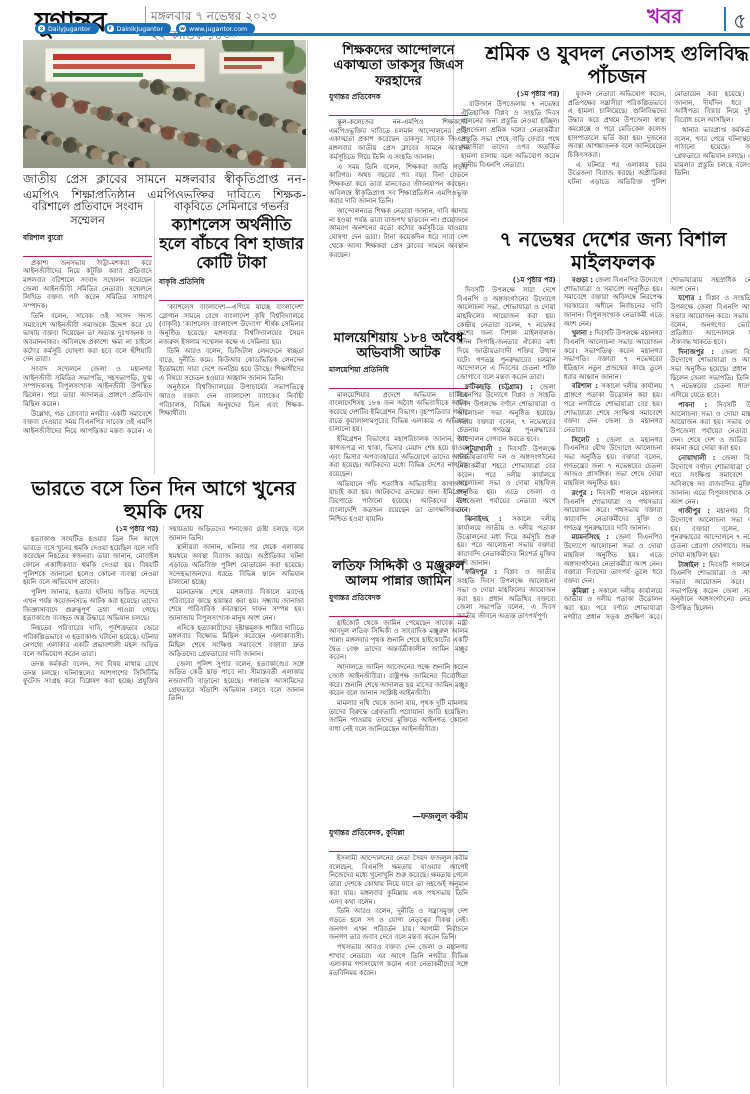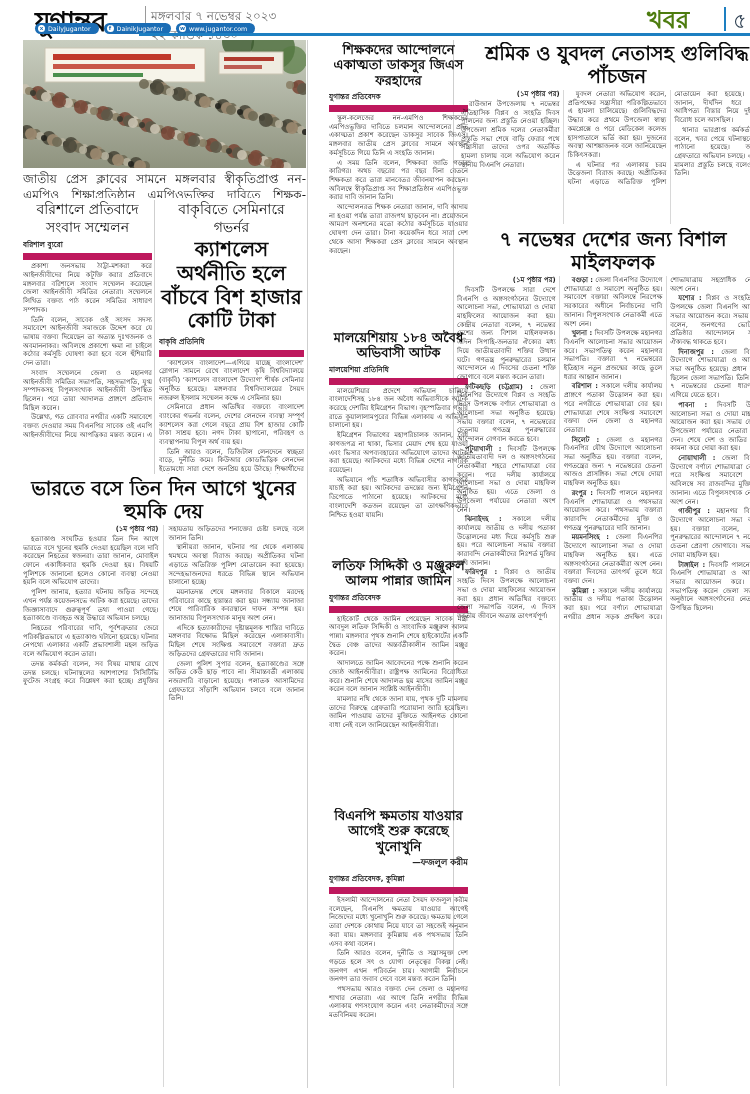--- a/index.html
+++ b/index.html
@@ -11,41 +11,41 @@
 
   
   .logo { position:absolute; left:14px; top:1px; font-size:27px; font-weight:bold; color:#0a0a0a; letter-spacing:-1px; }
   .mast-divider { position:absolute; left:124px; top:6px; width:1px; height:22px; background:#9a9a9a; }
   .date-block { position:absolute; left:130px; top:7px; font-size:12px; color:#6a6a6a; line-height:1.55; }
   .badges { position:absolute; left:14px; top:23px; display:flex; gap:5px; }
   .badge { display:flex; align-items:center; gap:3px; background:#1b6db5; color:#fff;
            font-size:6.3px; padding:1px 8px 1px 3px; border-radius:8px; height:11px; }
   .badge-ic { width:7px; height:7px; border-radius:50%; background:#fff; color:#1b6db5;
               font-size:5.5px; line-height:7px; text-align:center; font-weight:bold; }
-  .section-label { position:absolute; left:626px; top:1px; font-size:24px; font-weight:bold; color:#4d7c0f; }
+  .section-label { position:absolute; left:626px; top:1px; font-size:20px; font-weight:bold; color:#a21caf; }
   .section-divider { position:absolute; left:703px; top:7px; width:2px; height:24px; background:#1d7fc1; }
   .page-number { position:absolute; left:712px; top:5px; font-size:21px; color:#2c3e50; }
   .header-rule { position:absolute; left:118px; top:33px; width:630px; height:3px; background:#1d7fc1; }
 
   
   .v-rule { position:absolute; width:1px; background:#cfcfcf; }
 
   
   .photo-block { position:absolute; left:2px; top:40px; width:283px; height:128px; overflow:hidden; background:#aab0a2; }
   .caption { position:absolute; left:2px; top:171px; width:283px; height:27px; font-size:12px;
              line-height:1.35; text-align:justify; color:#222; overflow:hidden; }
   .caption .credit { font-weight:bold; }
 
   
-  .kicker { font-size:14px; text-align:center; color:#111; line-height:1.3; margin-bottom:2px; }
+  .kicker { font-size:11px; text-align:center; color:#111; line-height:1.3; margin-bottom:2px; }
   .headline { font-weight:bold; color:#0c0c0c; text-align:center; line-height:1.18; }
   .h-xl { font-size:19.5px; }
-  .h-lg { font-size:20px; }
+  .h-lg { font-size:16px; }
   .h-md { font-size:13px; }
-  .byline { font-size:7.3px; font-weight:bold; margin:3px 0 2px; border-bottom:7px solid #be185d; padding-bottom:2px; }
+  .byline { font-size:7.3px; font-weight:bold; margin:3px 0 2px; border-bottom:1px solid #be185d; padding-bottom:12px; }
   .attribution { font-size:8.5px; font-weight:bold; text-align:right; margin-top:2px; }
   .body-text { font-size:6.7px; line-height:1.3; text-align:justify; color:#1d1d1d; overflow:hidden; }
   .body-text p { text-indent:8px; margin-bottom:1px; }
   .body-text .continued { text-indent:0; text-align:right; font-weight:bold; font-size:6.9px; margin-bottom:1px; }
   .lead { font-weight:bold; }
   .cols-2 { column-count:2; column-gap:10px; column-rule:1px solid #d8d8d8; }
   .cols-3 { column-count:3; column-gap:8px; column-rule:1px solid #d8d8d8; }
 
   
   .art-ukil     { position:absolute; left:2px;   top:200px; width:129px; height:274px; overflow:hidden; }
@@ -285,21 +285,20 @@
       </div>
   </section>
 
   <section class="art-cashless">
     <div class="kicker">বাকৃবিতে সেমিনারে গভর্নর</div>
     <h2 class="headline h-lg">ক্যাশলেস অর্থনীতি হলে বাঁচবে বিশ হাজার কোটি টাকা</h2>
     <div class="byline">বাকৃবি প্রতিনিধি</div>
     <div class="body-text fill" style="height:178px;">
 
     <p>‘ক্যাশলেস বাংলাদেশ—এগিয়ে যাচ্ছে বাংলাদেশ’ স্লোগান সামনে রেখে বাংলাদেশ কৃষি বিশ্ববিদ্যালয়ে (বাকৃবি) ‘ক্যাশলেস বাংলাদেশ উদ্যোগ’ শীর্ষক সেমিনার অনুষ্ঠিত হয়েছে। মঙ্গলবার বিশ্ববিদ্যালয়ের সৈয়দ নজরুল ইসলাম সম্মেলন কক্ষে এ সেমিনার হয়।</p>
-        <p>সেমিনারে প্রধান অতিথির বক্তব্যে বাংলাদেশ ব্যাংকের গভর্নর বলেন, দেশের লেনদেন ব্যবস্থা সম্পূর্ণ ক্যাশলেস করা গেলে বছরে প্রায় বিশ হাজার কোটি টাকা সাশ্রয় হবে। নগদ টাকা ছাপানো, পরিবহণ ও ব্যবস্থাপনায় বিপুল অর্থ ব্যয় হয়।</p>
         <p>তিনি আরও বলেন, ডিজিটাল লেনদেনে স্বচ্ছতা বাড়ে, দুর্নীতি কমে। কিউআর কোডভিত্তিক লেনদেন ইতোমধ্যে সারা দেশে জনপ্রিয় হয়ে উঠছে। শিক্ষার্থীদের এ বিষয়ে সচেতন হওয়ার আহ্বান জানান তিনি।</p>
         <p>অনুষ্ঠানে বিশ্ববিদ্যালয়ের উপাচার্যের সভাপতিত্বে আরও বক্তব্য দেন বাংলাদেশ ব্যাংকের নির্বাহী পরিচালক, বিভিন্ন অনুষদের ডিন এবং শিক্ষক-শিক্ষার্থীরা।</p>
       </div>
   </section>
 
   <section class="art-threat">
     <h2 class="headline h-xl">ভারতে বসে তিন দিন আগে খুনের হুমকি দেয়</h2>
     <div class="body-text cols-2 fill" style="height:578px;">
       <div class="continued">(১ম পৃষ্ঠার পর)</div>
 
@@ -343,21 +342,20 @@
       <div class="byline">যুগান্তর প্রতিবেদক</div>
       <div class="body-text fill" style="height:172px;">
 
       <p>হাইকোর্ট থেকে জামিন পেয়েছেন সাবেক মন্ত্রী আবদুল লতিফ সিদ্দিকী ও সাংবাদিক মঞ্জুরুল আলম পান্না। মঙ্গলবার পৃথক শুনানি শেষে হাইকোর্টের একটি দ্বৈত বেঞ্চ তাদের অন্তর্বর্তীকালীন জামিন মঞ্জুর করেন।</p>
           <p>আদালতে জামিন আবেদনের পক্ষে শুনানি করেন জ্যেষ্ঠ আইনজীবীরা। রাষ্ট্রপক্ষ জামিনের বিরোধিতা করে। শুনানি শেষে আদালত ছয় মাসের জামিন মঞ্জুর করেন বলে জানান সংশ্লিষ্ট আইনজীবী।</p>
           <p>মামলার নথি থেকে জানা যায়, পৃথক দুটি মামলায় তাদের বিরুদ্ধে গ্রেফতারি পরোয়ানা জারি হয়েছিল। জামিন পাওয়ায় তাদের মুক্তিতে আইনগত কোনো বাধা নেই বলে জানিয়েছেন আইনজীবীরা।</p>
         </div>
     </section>
 
     <section class="art-bnp">
-      <h2 class="headline h-md">বিএনপি ক্ষমতায় যাওয়ার আগেই শুরু করেছে খুনোখুনি</h2>
       <div class="attribution">—ফজলুল করীম</div>
       <div class="byline">যুগান্তর প্রতিবেদক, কুমিল্লা</div>
       <div class="body-text fill" style="height:186px;">
 
       <p>ইসলামী আন্দোলনের নেতা সৈয়দ ফজলুল করীম বলেছেন, বিএনপি ক্ষমতায় যাওয়ার আগেই নিজেদের মধ্যে খুনোখুনি শুরু করেছে। ক্ষমতায় গেলে তারা দেশকে কোথায় নিয়ে যাবে তা সহজেই অনুমান করা যায়। মঙ্গলবার কুমিল্লায় এক পথসভায় তিনি এসব কথা বলেন।</p>
           <p>তিনি আরও বলেন, দুর্নীতি ও সন্ত্রাসমুক্ত দেশ গড়তে হলে সৎ ও যোগ্য নেতৃত্বের বিকল্প নেই। জনগণ এখন পরিবর্তন চায়। আগামী নির্বাচনে জনগণ তার জবাব দেবে বলে মন্তব্য করেন তিনি।</p>
           <p>পথসভায় আরও বক্তব্য দেন জেলা ও মহানগর শাখার নেতারা। এর আগে তিনি নগরীর বিভিন্ন এলাকায় গণসংযোগ করেন এবং নেতাকর্মীদের সঙ্গে মতবিনিময় করেন।</p>
         </div>
     </section>
 

